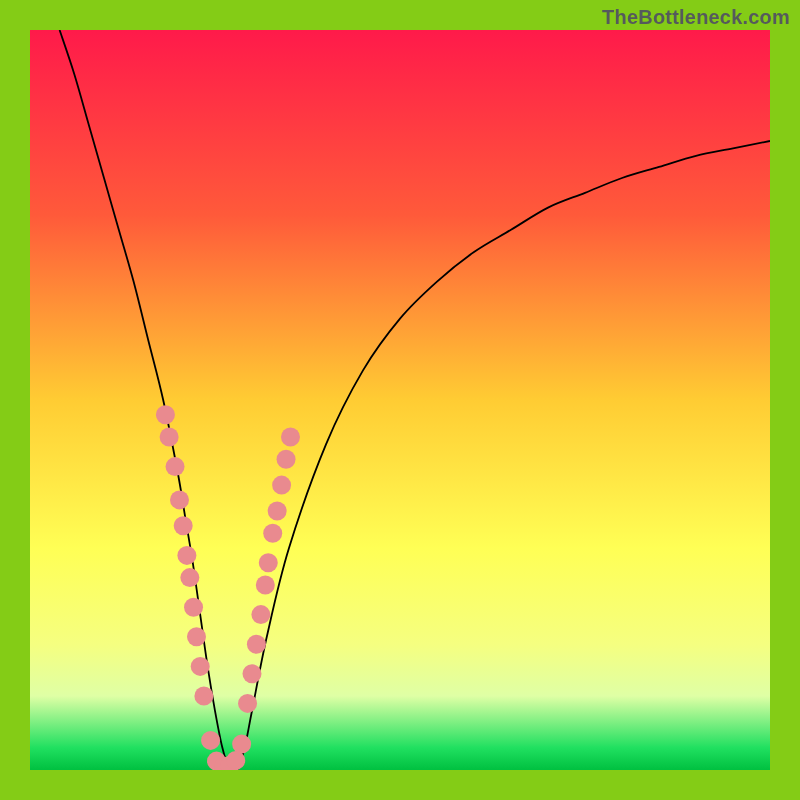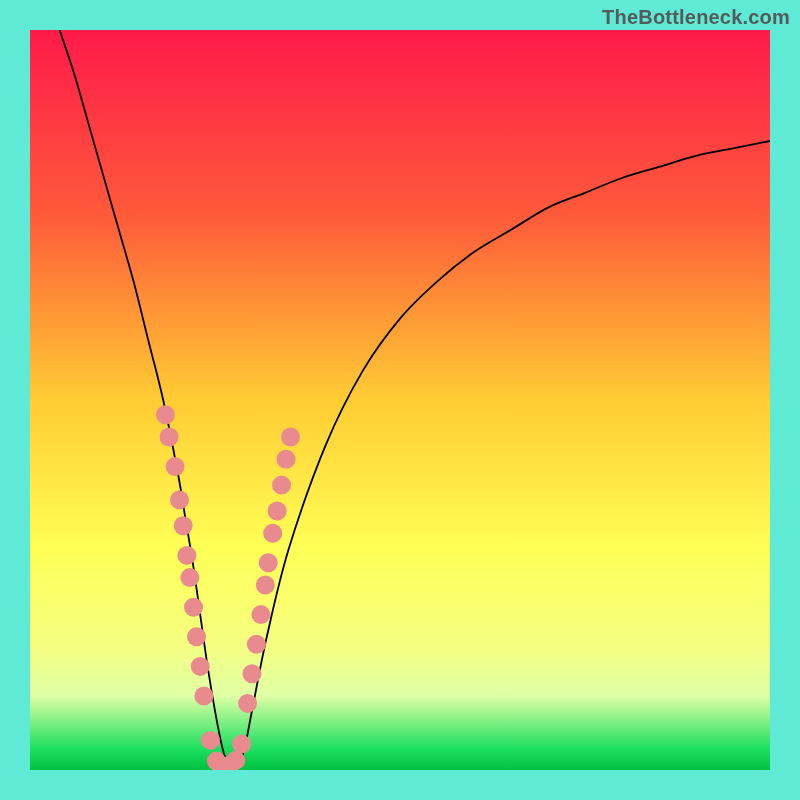--- a/index.html
+++ b/index.html
@@ -1,20 +1,20 @@
 <!DOCTYPE html>
 <html><head>
 <meta charset="utf-8">
 <style>
   * { margin: 0; padding: 0; box-sizing: border-box; }
   html, body { width: 800px; height: 800px; overflow: hidden; background: #000; }
   .frame {
     width: 800px;
     height: 800px;
-    background: #5eead4;
+    background: #84cc16;
     position: relative;
   }
   .plot-area {
     position: absolute;
     left: 30px;
     top: 30px;
     width: 740px;
     height: 740px;
     background: linear-gradient(
       to bottom,

